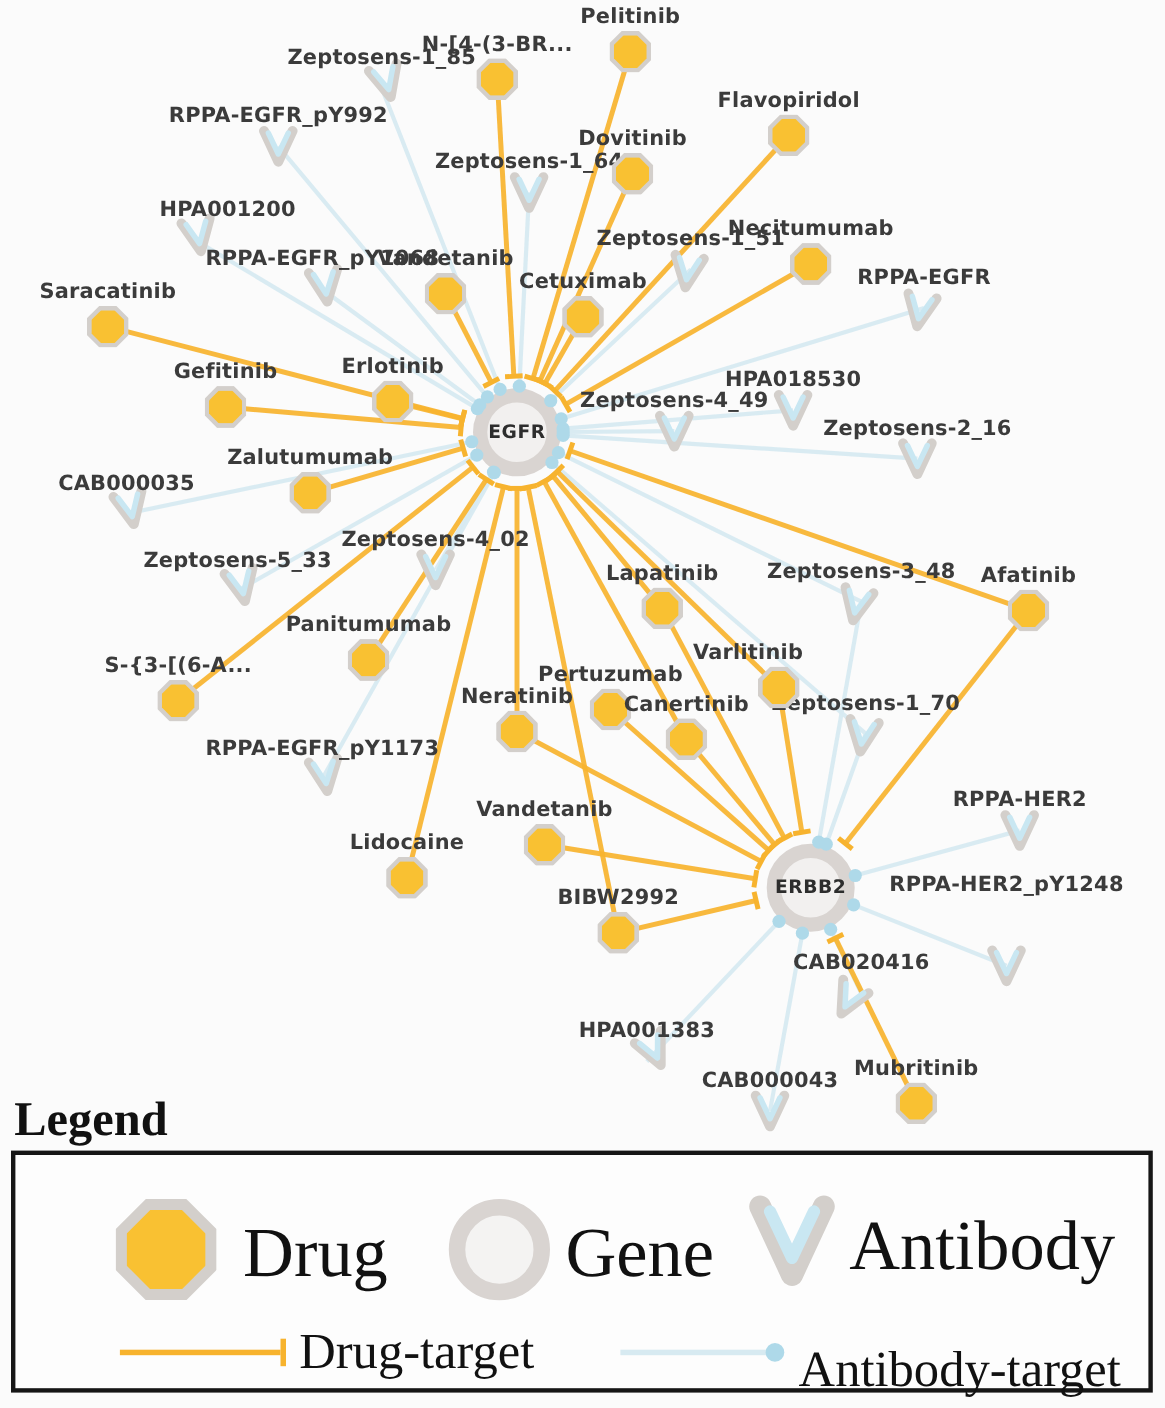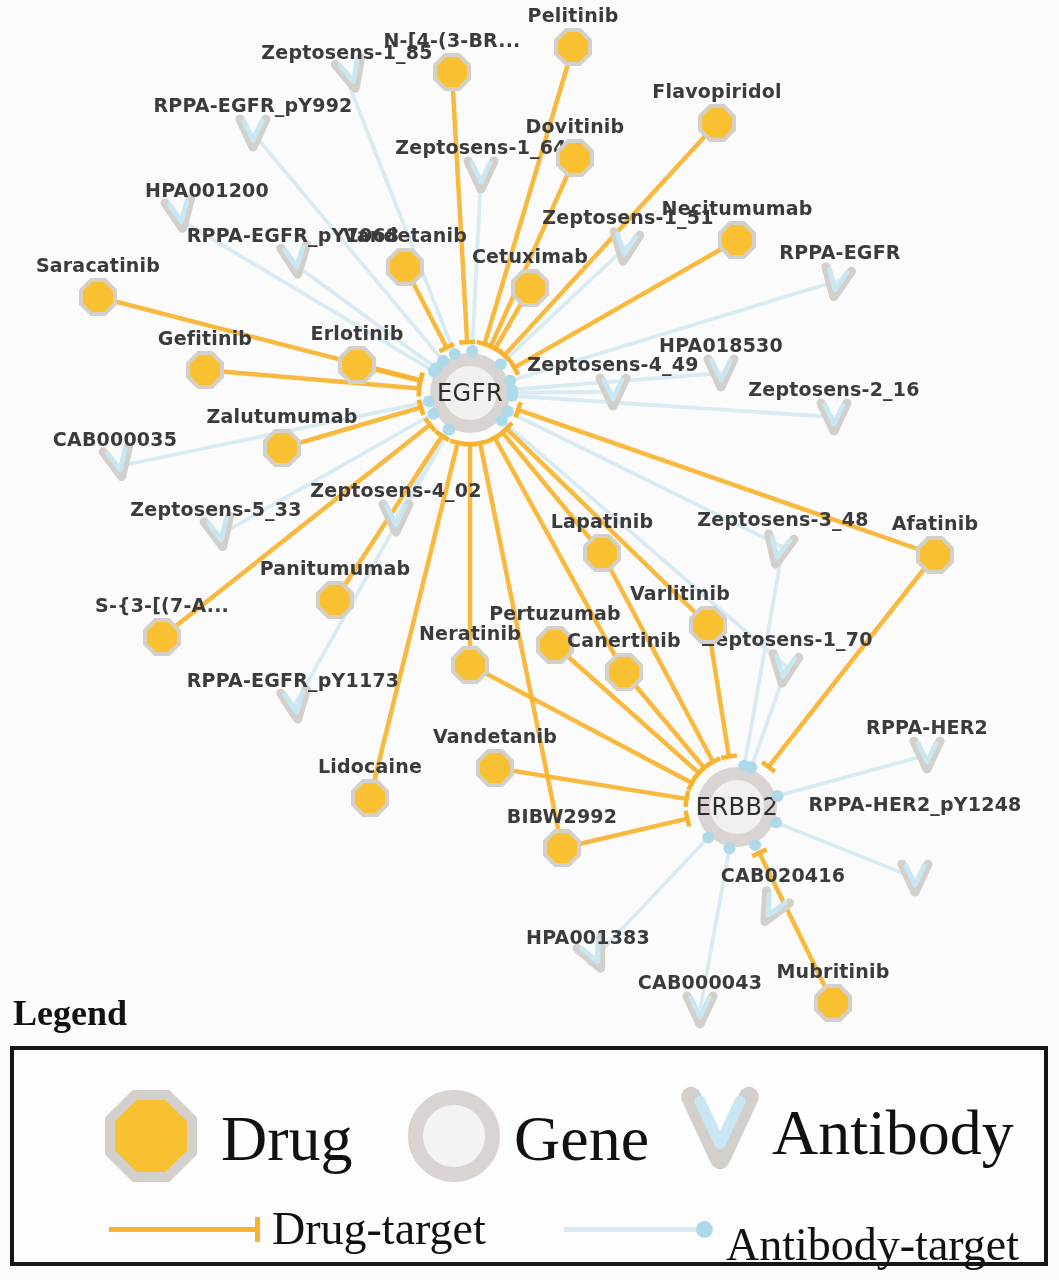--- a/index.html
+++ b/index.html
@@ -20,27 +20,27 @@
     background:var(--node-border,#d3cfcb);}
   .oct-in{position:absolute;inset:4px;
     clip-path:polygon(30% 0,70% 0,100% 30%,100% 70%,70% 100%,30% 100%,0 70%,0 30%);
     background:var(--drug-fill,#f9c132);}
   .gene{
     position:absolute;width:54px;height:54px;border-radius:50%;
     border:13px solid var(--gene-ring,#d9d4d1);
     background:var(--gene-fill,#f2f0ef);
     display:flex;align-items:center;justify-content:center;
   }
-  .gene span{font-weight:400;font-size:24px;color:#2d2d2d;letter-spacing:0.5px;white-space:nowrap;}
+  .gene span{font-weight:700;font-size:17px;color:#2d2d2d;letter-spacing:0.5px;white-space:nowrap;}
   .chev{position:absolute;}
   
   #legend-title{
     position:absolute;left:13px;top:992px;
     font-family:"Liberation Serif","DejaVu Serif",serif;
-    font-weight:700;font-size:36px;color:#111;
+    font-weight:700;font-size:44px;color:#111;
   }
   #legend-box{
     position:absolute;left:10px;top:1046px;width:1030px;height:212px;
     border:4px solid #161616;background:#fdfdfd;
   }
   .lg-label{
     position:absolute;font-family:"Liberation Serif","DejaVu Serif",serif;
     font-size:64px;color:#111;white-space:nowrap;
   }
   .lg-edge-label{
@@ -311,21 +311,21 @@
         <div class="oct-in"></div>
       </div>
       <div class="nlabel" style="left: 282px; top: 427px;">Zalutumumab</div>
       <div class="oct" style="left: 316px; top: 581px;">
         <div class="oct-in"></div>
       </div>
       <div class="nlabel" style="left: 335px; top: 579px;">Panitumumab</div>
       <div class="oct" style="left: 143px; top: 618px;">
         <div class="oct-in"></div>
       </div>
-      <div class="nlabel" style="left: 162px; top: 616px;">S-{3-[(7-A...</div>
+      <div class="nlabel" style="left: 162px; top: 616px;">S-{3-[(6-A...</div>
       <div class="oct" style="left: 583px; top: 534px;">
         <div class="oct-in"></div>
       </div>
       <div class="nlabel" style="left: 602px; top: 532px;">Lapatinib</div>
       <div class="oct" style="left: 689px; top: 606px;">
         <div class="oct-in"></div>
       </div>
       <div class="nlabel" style="left: 680px; top: 604px;">Varlitinib</div>
       <div class="oct" style="left: 536px; top: 626px;">
         <div class="oct-in"></div>

